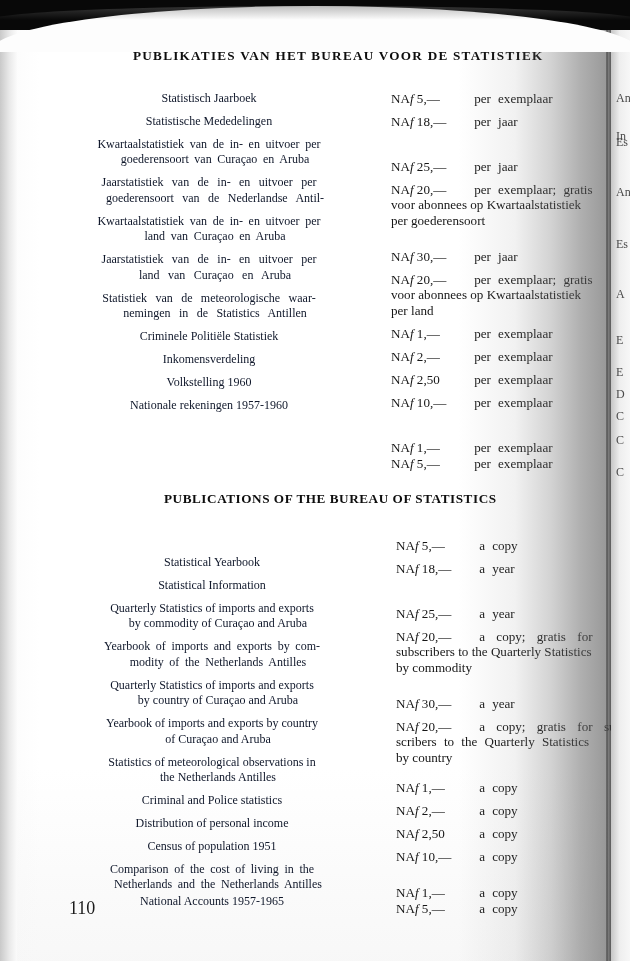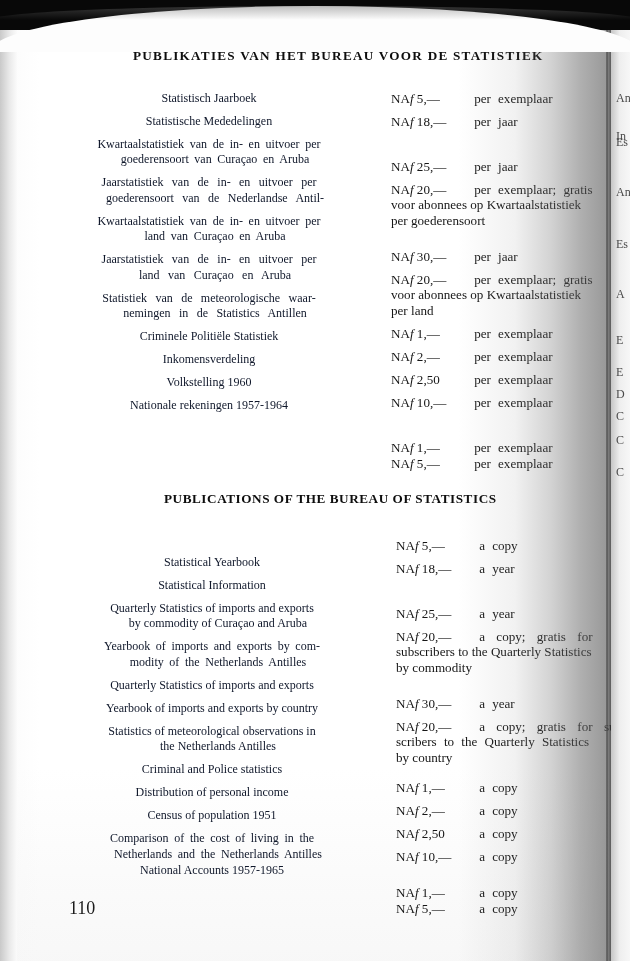--- a/index.html
+++ b/index.html
@@ -237,21 +237,21 @@
       <div class="entry">
         <div class="l1">Criminele Politiële Statistiek</div>
       </div>
       <div class="entry">
         <div class="l1">Inkomensverdeling</div>
       </div>
       <div class="entry">
         <div class="l1">Volkstelling 1960</div>
       </div>
       <div class="entry">
-        <div class="l1">Nationale rekeningen 1957-1964</div>
+        <div class="l1">Nationale rekeningen 1957-1960</div>
       </div>
     </div>
 
     <div class="prices nl">
       <div class="price">
         <span class="cur">NA<i>f</i></span>
         <span class="amt">5,—</span>
         <span class="w">per exemplaar</span>
       </div>
       <div class="price">
@@ -330,23 +330,25 @@
       <div class="entry">
         <div class="l1">Quarterly Statistics of imports and exports</div>
         <div class="l2">by commodity of Curaçao and Aruba</div>
       </div>
       <div class="entry just">
         <div class="l1">Yearbook of imports and exports by com-</div>
         <div class="l2">modity of the Netherlands Antilles</div>
       </div>
       <div class="entry">
         <div class="l1">Quarterly Statistics of imports and exports</div>
+        <div class="l2">by country of Curaçao and Aruba</div>
       </div>
       <div class="entry">
         <div class="l1">Yearbook of imports and exports by country</div>
+        <div class="l2">of Curaçao and Aruba</div>
       </div>
       <div class="entry">
         <div class="l1">Statistics of meteorological observations in</div>
         <div class="l2">the Netherlands Antilles</div>
       </div>
       <div class="entry">
         <div class="l1">Criminal and Police statistics</div>
       </div>
       <div class="entry">
         <div class="l1">Distribution of personal income</div>

